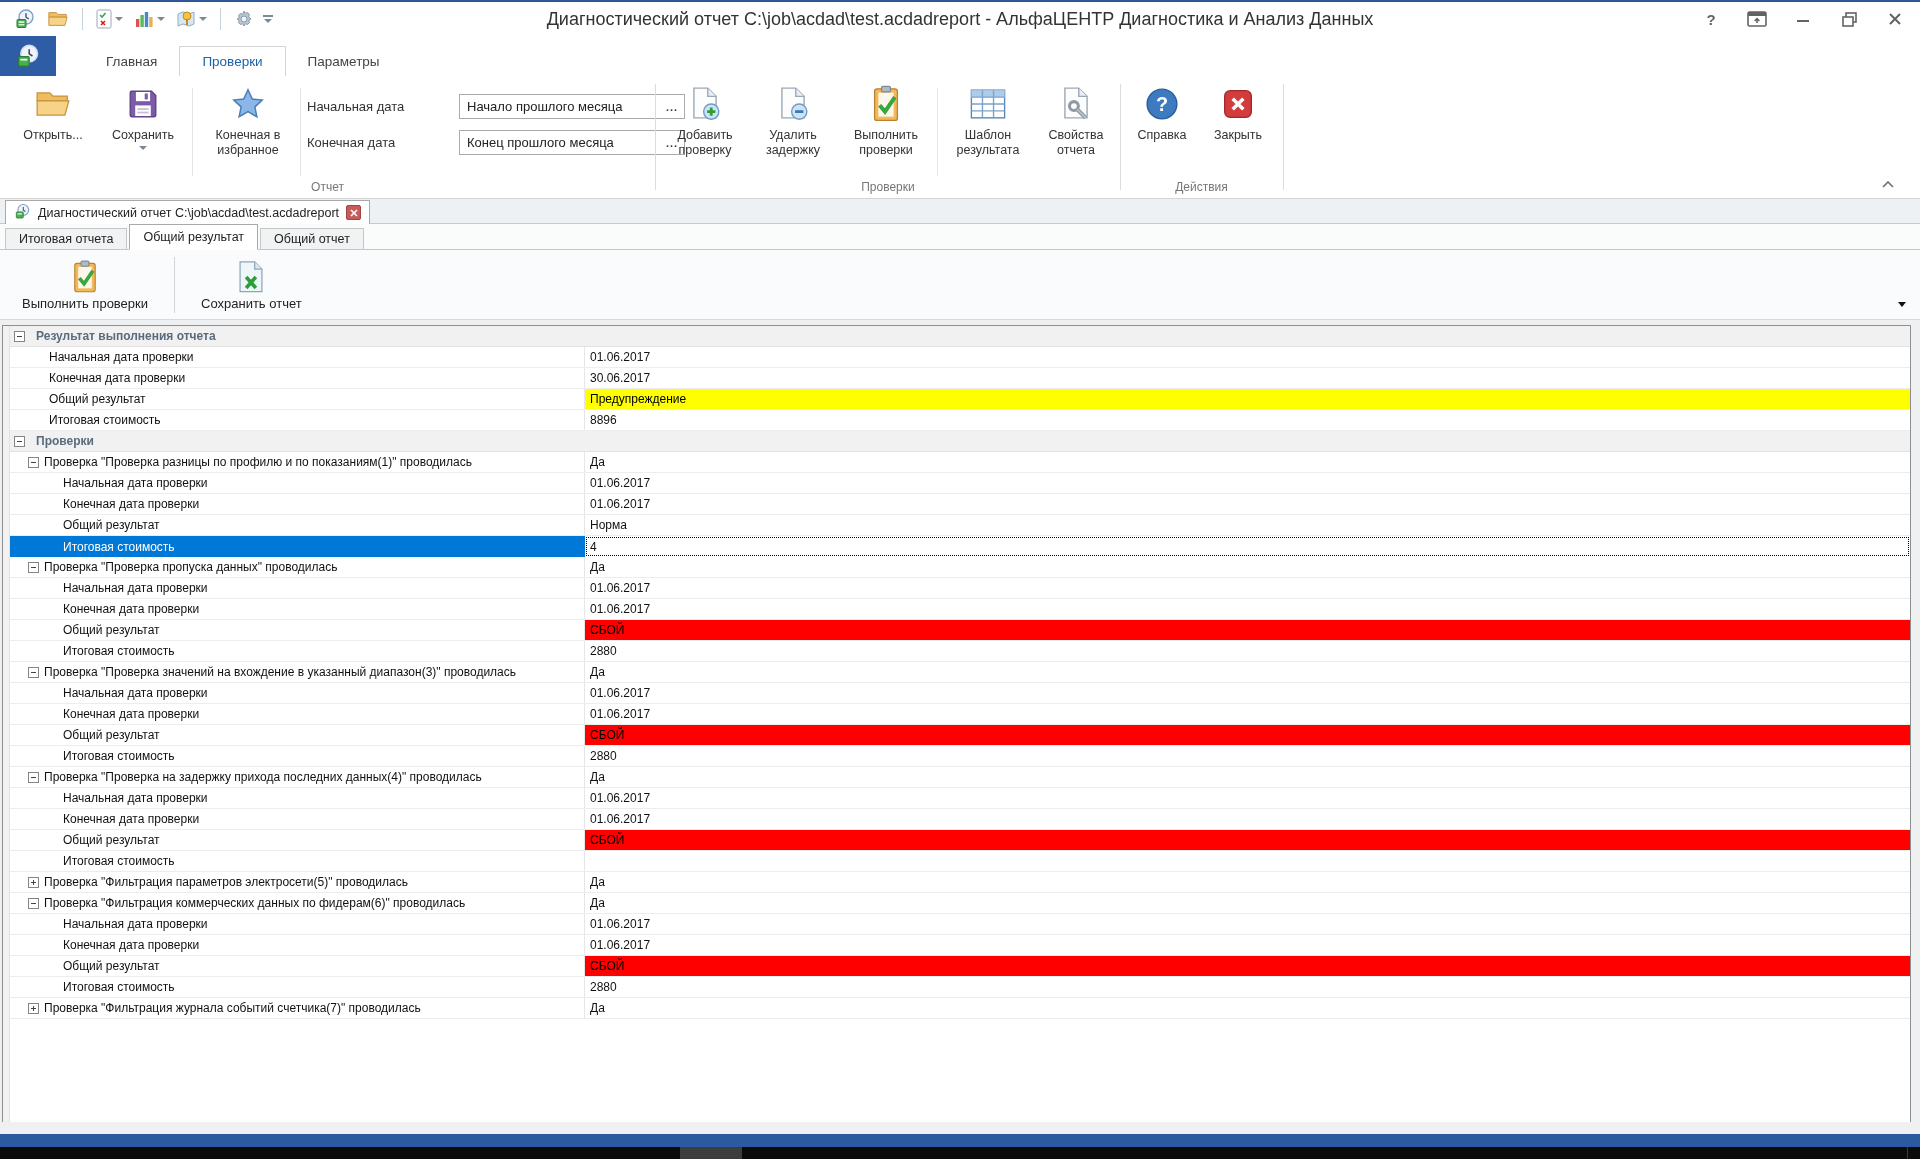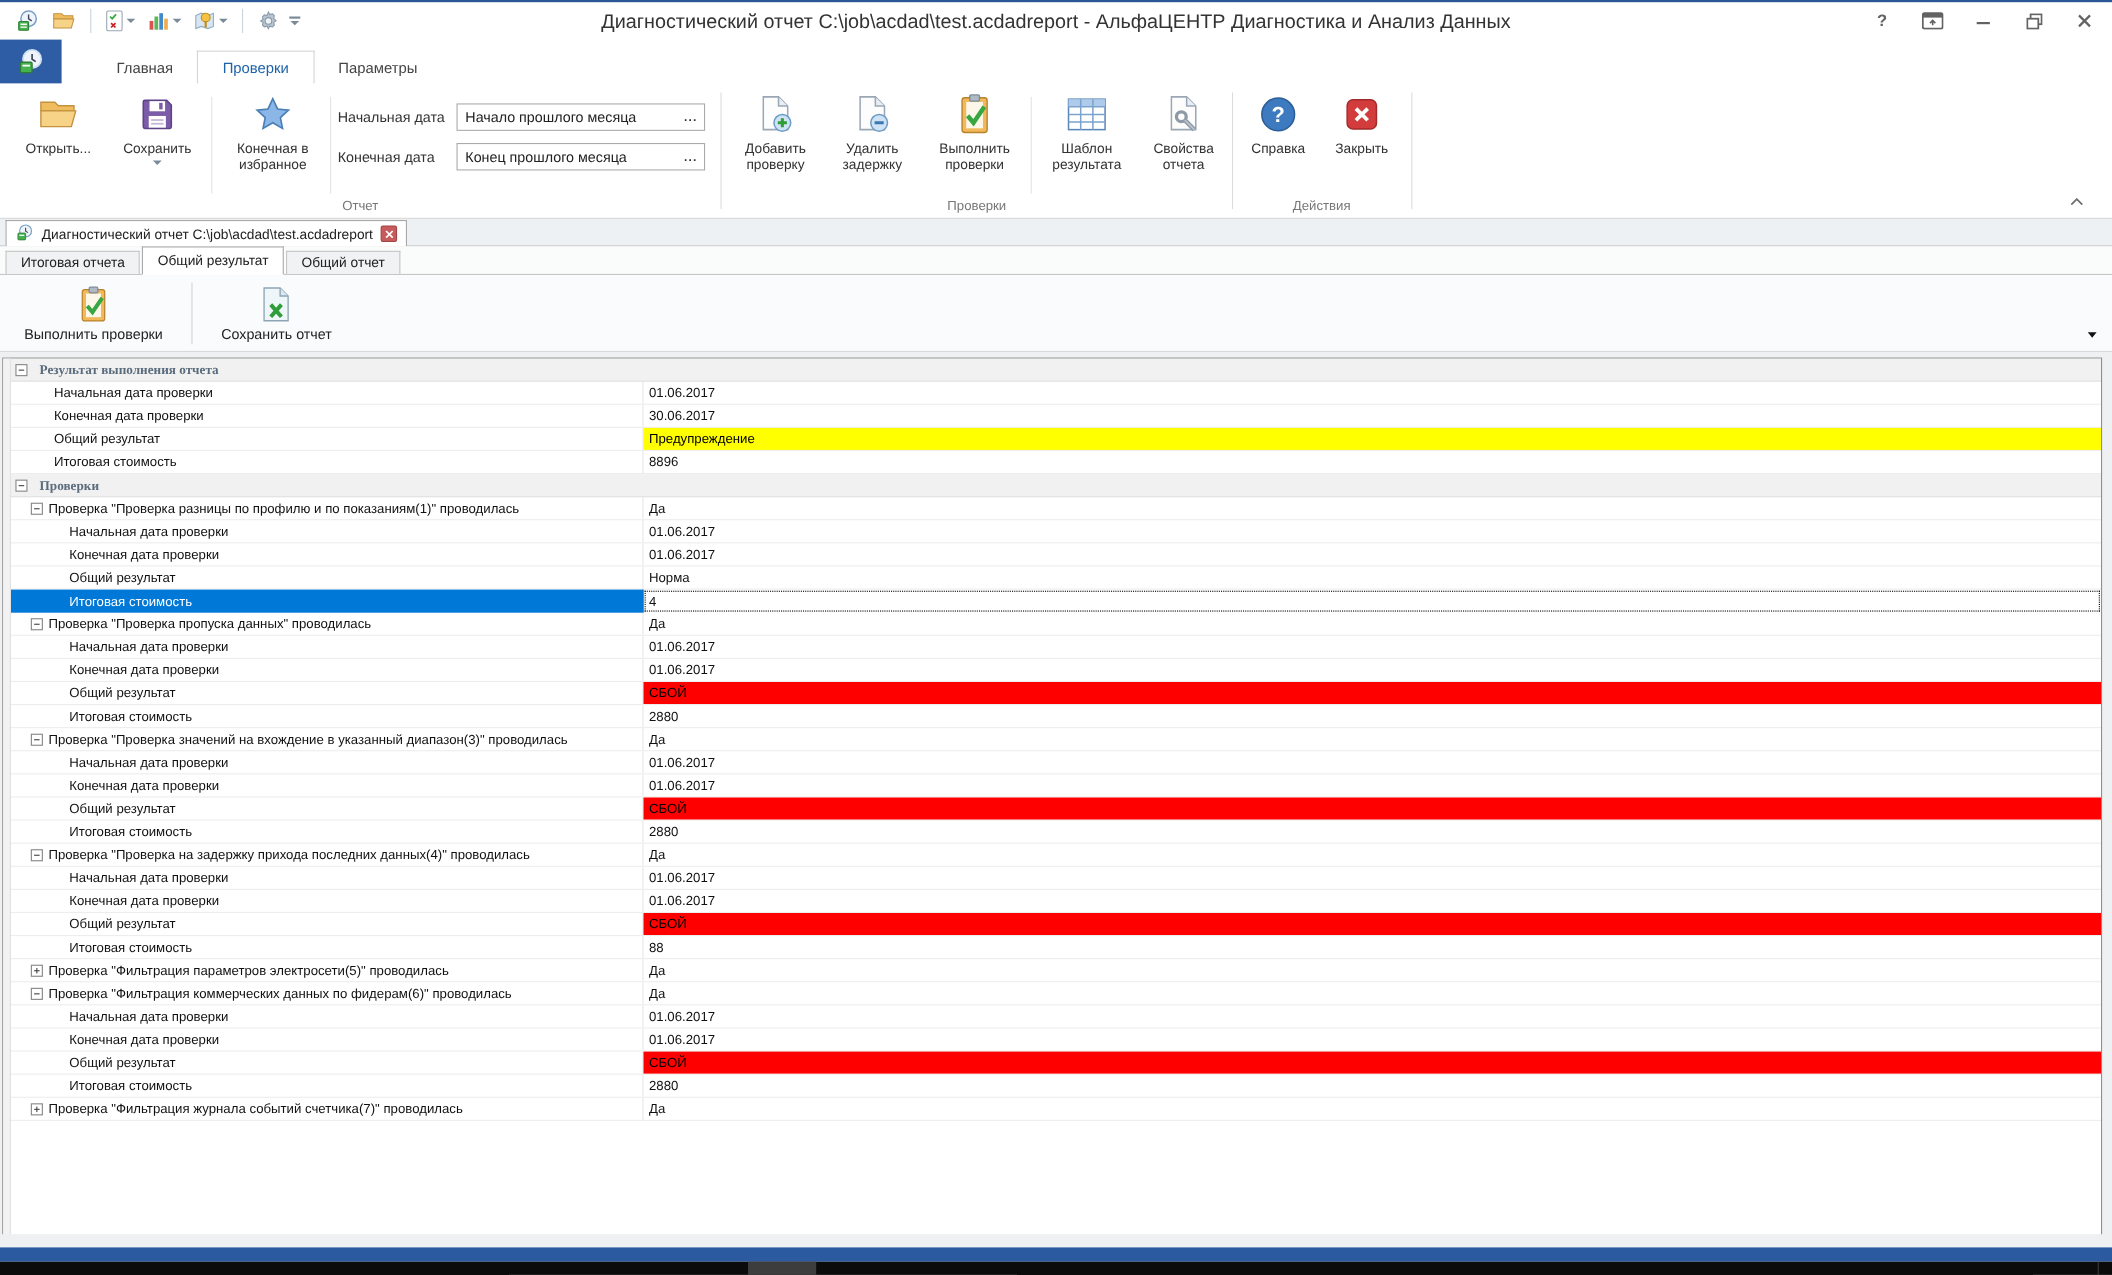--- a/index.html
+++ b/index.html
@@ -30,21 +30,21 @@
   
   .ribbon { position:absolute; top:76px; left:0; right:0; height:123px; background:#fff; border-bottom:1px solid #d4d4d4; }
   .rgroup { position:absolute; top:0; height:122px; }
   .glabel { position:absolute; bottom:4px; left:0; right:0; text-align:center; font-size:12px; color:#777;margin-top:12px; }
   .gsep { position:absolute; top:8px; width:1px; height:106px; background:#dcdcdc; }
   .isep { position:absolute; top:12px; width:1px; height:88px; background:#e4e4e4; }
   .rbtn { position:absolute; top:8px; display:flex; flex-direction:column; align-items:center; text-align:center; font-size:12.5px; color:#333; }
   .rbtn .ric { height:40px; display:flex; align-items:center; justify-content:center; }
   .rbtn .rlbl { margin-top:4px; line-height:15px; }
   .dropcaret { margin-top:3px; width:0; height:0; border-left:4px solid transparent; border-right:4px solid transparent; border-top:4px solid #7a8a99; }
-  .dfield { position:absolute; display:flex; align-items:center; }
+  .dfield { position:absolute; display:flex; align-items:center;gap:44px; }
   .dflbl { font-size:13px; color:#333; width:108px; }
   .dfinput { width:226px; height:25px; border:1px solid #ababab; background:#fff; display:flex; align-items:center; padding-left:7px; font-size:13px; color:#222; }
   .dfinput .dots { margin-left:auto; width:24px; text-align:center; color:#333; font-weight:bold; letter-spacing:1px; font-size:11px; }
   .ribcollapse { position:absolute; right:26px; bottom:6px; }
 
   
   .docbar { position:absolute; top:199px; left:0; right:0; height:25px; background:#eef1f3; border-bottom:1px solid #c9c9c9; }
   .doctab { position:absolute; left:5px; top:1px; height:24px; background:#fff; border:1px solid #a9a9a9; border-bottom:none; display:flex; align-items:center; padding:0 8px; gap:7px; font-size:12.5px; color:#222; }
   .docclose { width:15px; height:15px; background:#c75a5a; border:1px solid #a34343; border-radius:2px; display:flex; align-items:center; justify-content:center; }
 
@@ -67,21 +67,21 @@
   .rows { flex:1; overflow:hidden; }
   .grow { display:flex; height:21px; border-bottom:1px solid #ededed; font-size:12px; color:#111; }
   .gl { width:575px; flex:none; display:flex; align-items:center; border-right:1px solid #e6e6e6; white-space:nowrap; overflow:hidden; }
   .gv { flex:1; display:flex; align-items:center; padding-left:5px; white-space:nowrap; overflow:hidden; }
   .grow.group { background:#f1f1f1; border-bottom:1px solid #e2e2e2; }
   .grow.group .gl { border-right:none; font-weight:bold; color:#5a6b7c; width:576px; }
   .grow.group { color:#5a6b7c; font-weight:bold; }
   .gl.lv1 { padding-left:39px; }
   .gl.lvc { padding-left:18px; }
   .gl.lv2 { padding-left:53px; }
-  .gl.lv0 { padding-left:4px;font-family:Liberation Serif, serif; }
+  .gl.lv0 { padding-left:4px; }
   .xp { width:11px; height:11px; border:1px solid #848484; background:#fff; position:relative; flex:none; }
   .xp::before { content:""; position:absolute; left:2px; right:2px; top:4px; height:1px; background:#444; }
   .xp.plus::after { content:""; position:absolute; top:2px; bottom:2px; left:4px; width:1px; background:#444; }
   .gl.lv0 .xp { margin-right:11px; }
   .gl.lvc .xp { margin-right:5px; }
   .gv.hl-fail { background:#ff0000; color:#000; }
   .gv.hl-warning { background:#ffff00; color:#000; }
   .grow.sel .gl { background:#0078d7; color:#fff; border-right-color:#0078d7; }
   .grow.sel { border-bottom:none; }
   .grow.sel .gv { outline:1px dotted #000; outline-offset:-2px; }
@@ -597,23 +597,20 @@
               <span>Общий результат</span>
             </div>
             <div class="gv hl-fail">
               <span>СБОЙ</span>
             </div>
           </div>
           <div class="grow item">
             <div class="gl lv2">
               <span>Итоговая стоимость</span>
             </div>
-            <div class="gv">
-              <span>88</span>
-            </div>
           </div>
           <div class="grow check">
             <div class="gl lvc">
               <span class="xp plus"></span>
               <span>Проверка "Фильтрация параметров электросети(5)" проводилась</span>
             </div>
             <div class="gv">
               <span>Да</span>
             </div>
           </div>

